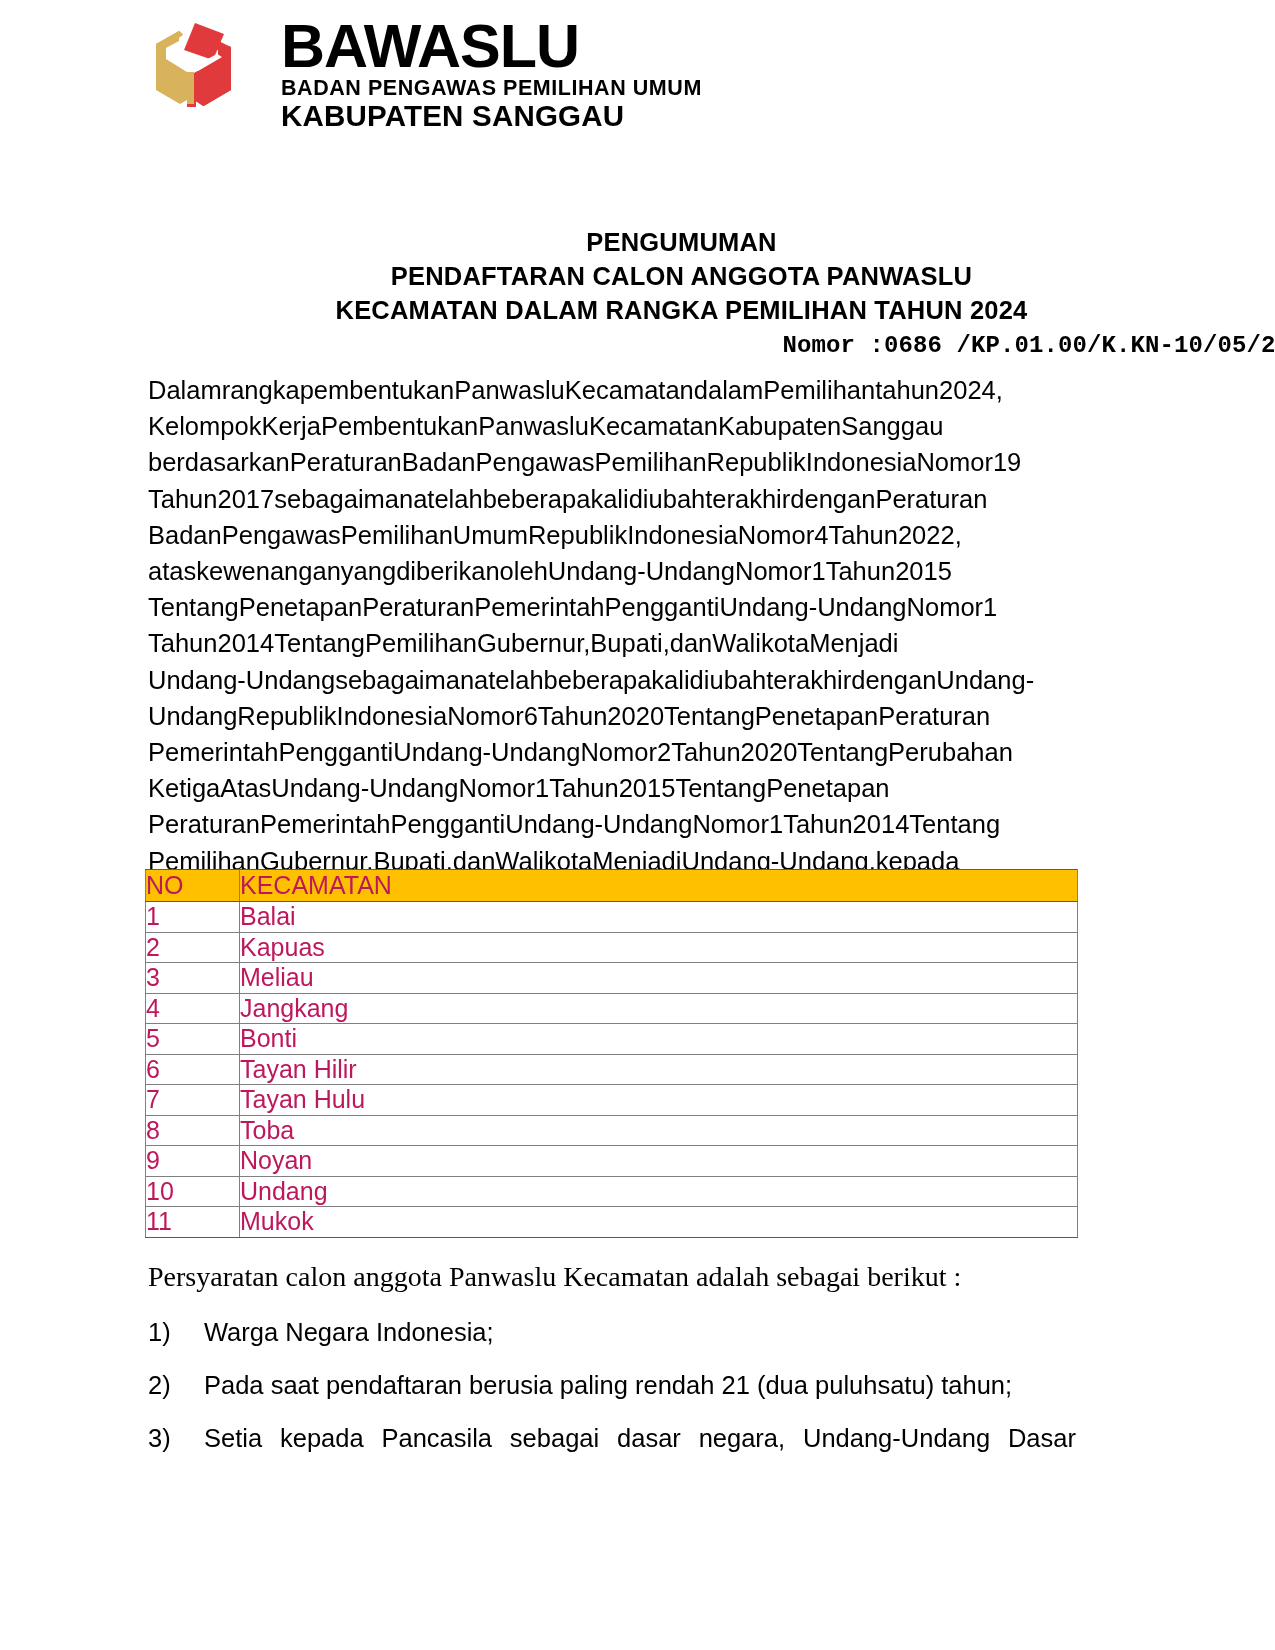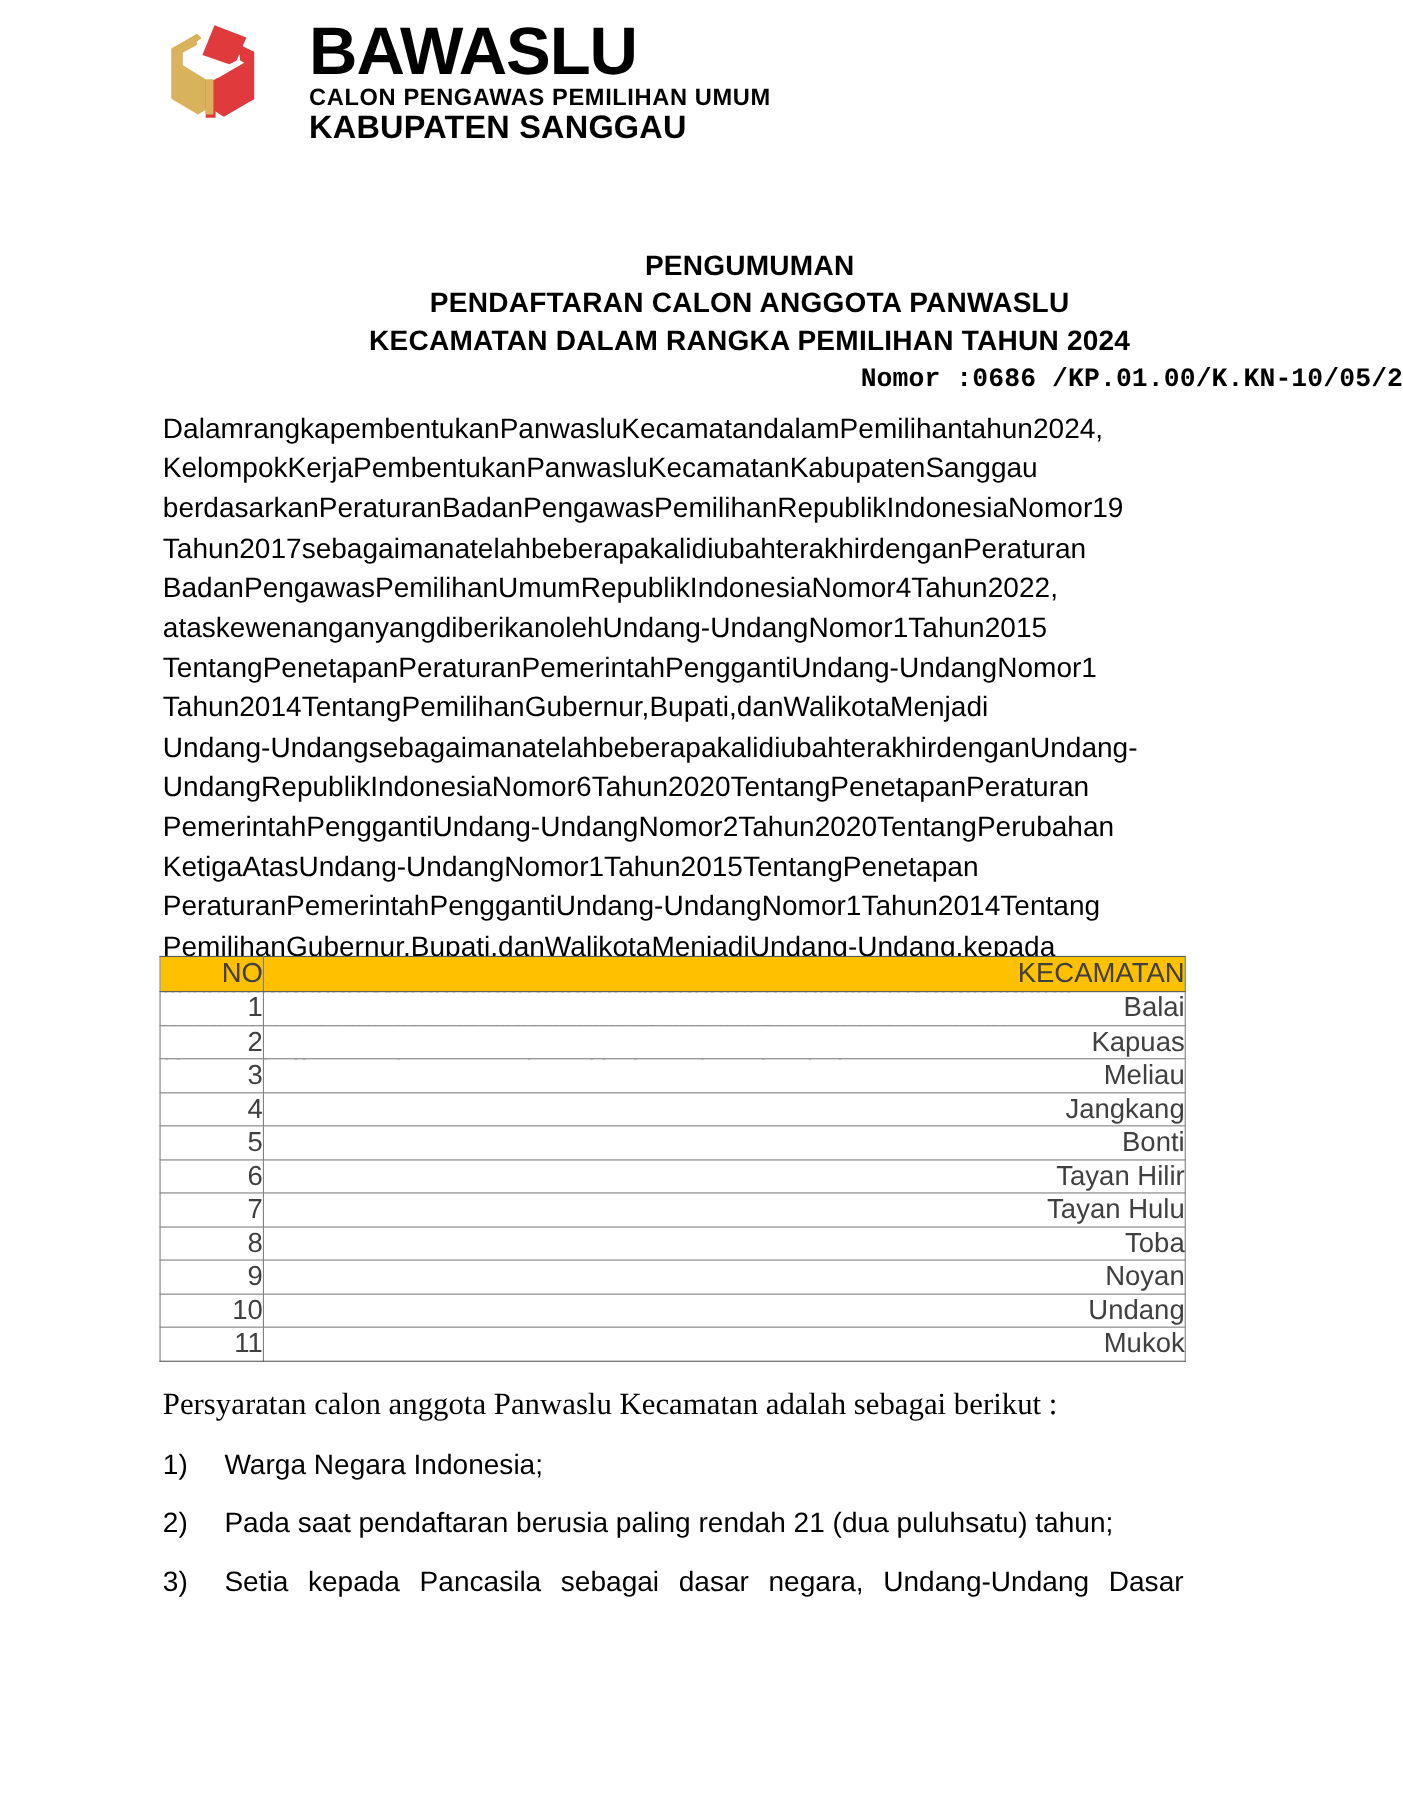--- a/index.html
+++ b/index.html
@@ -147,25 +147,25 @@
     border-collapse: collapse;
     width: 932px;
     table-layout: fixed;
   }
   table.kec col.c-no { width: 94px; }
   table.kec col.c-kec { width: 838px; }
   table.kec th, table.kec td {
     border: 1px solid #808080;
     padding: 0;
     height: 29.5px;
-    text-align: right;
+    text-align: left;
     vertical-align: middle;
     font-family: "Liberation Sans", sans-serif;
     font-size: 25px;
-    color: #404040;
+    color: #be185d;
     background: #ffffff;
     margin-top: 47px;
   }
   table.kec thead th {
     background: #FFC000;
     font-weight: normal;
     height: 31px;
     border-top: 1px solid #595959;
     border-bottom: 1px solid #595959;
   }
@@ -225,21 +225,21 @@
           <path d="M44 59 L53 59 L53 93 L44 93 Z" fill="#E03A3C"></path>
           <path d="M44 58 L51 58 L51 90 L44 90 Z" fill="#D9B35C"></path>
 
           <path d="M52 9 L81 20 L70 46 L41 36 Z" fill="#E03A3C"></path>
 
           <path d="M24 44 L47 57 L55 57 L79 43 L74 40 L51 52 L29 40 Z" fill="#ffffff"></path>
         </svg>
       </div>
       <div class="logo-words">
         <div class="brand-main">BAWASLU</div>
-        <div class="brand-sub1">CALON PENGAWAS PEMILIHAN UMUM</div>
+        <div class="brand-sub1">BADAN PENGAWAS PEMILIHAN UMUM</div>
         <div class="brand-sub2">KABUPATEN SANGGAU</div>
       </div>
     </div>
   </div>
 </div>
 
 <div class="title-block">
   <div class="title-line">PENGUMUMAN</div>
   <div class="title-line">PENDAFTARAN CALON ANGGOTA PANWASLU</div>
   <div class="title-line">KECAMATAN DALAM RANGKA PEMILIHAN TAHUN 2024</div>

